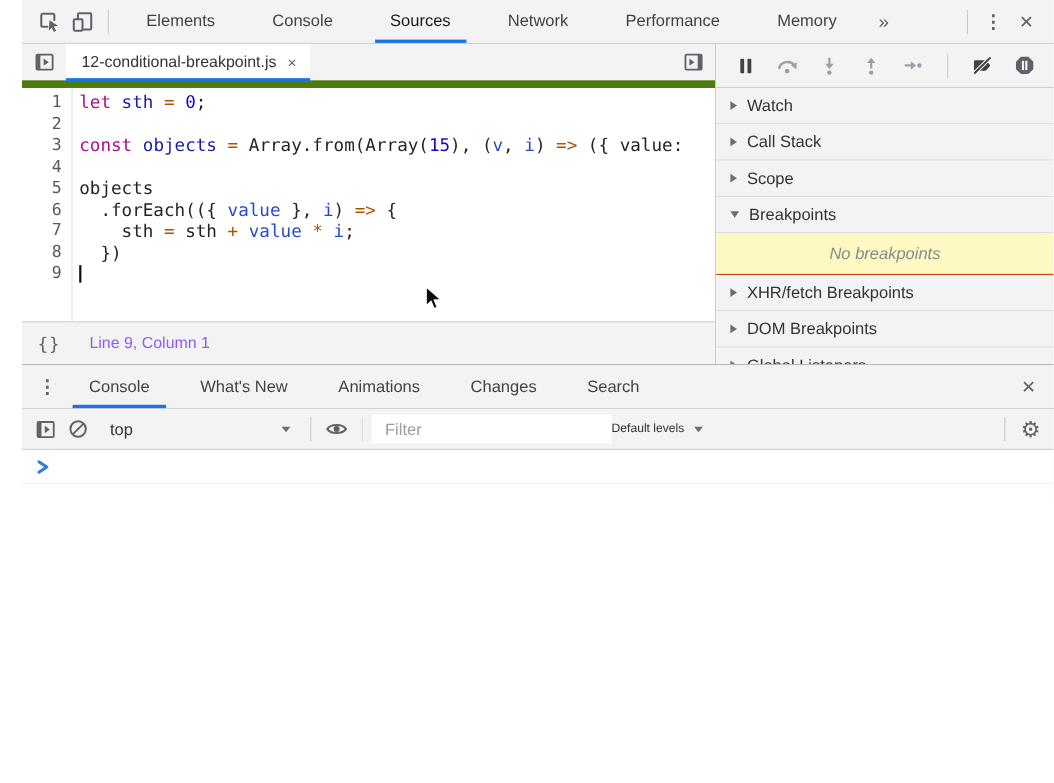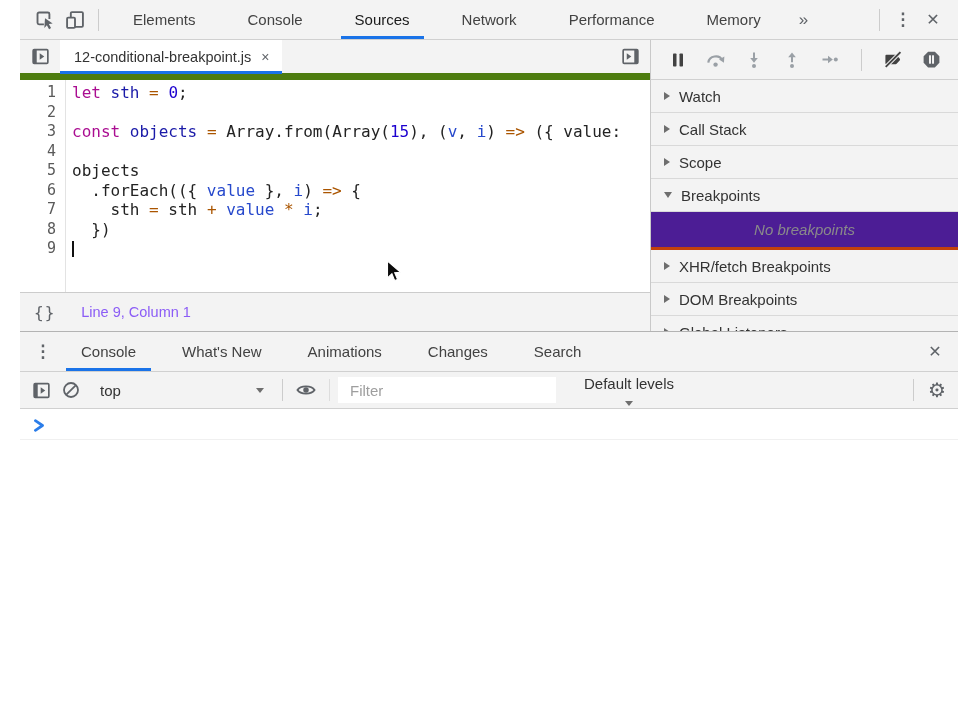--- a/index.html
+++ b/index.html
@@ -60,21 +60,21 @@
   .dbg-toolbar{ height:40px; background:#f3f3f3; border-bottom:1px solid #d0d0d0;
                 display:flex; align-items:center; padding:0 12px; justify-content:space-between; flex:0 0 auto; }
 
   
   .sections{ flex:1; overflow:hidden; }
   .section-header{ height:33px; background:#f3f3f3; border-bottom:1px solid #d9d9d9;
                    display:flex; align-items:center; padding-left:13px; font-size:15px; color:#333; }
   .tri{ width:0; height:0; margin-right:9px; flex:0 0 auto; }
   .tri.collapsed{ border-left:6px solid #6e6e6e; border-top:4.5px solid transparent; border-bottom:4.5px solid transparent; }
   .tri.expanded{ border-top:6px solid #6e6e6e; border-left:4.5px solid transparent; border-right:4.5px solid transparent; }
-  .section-body{ height:38px; background:#4c1d95; border-bottom:3px solid #c2410c;
+  .section-body{ height:38px; background:#fef9c3; border-bottom:1px solid #c2410c;
                  display:flex; align-items:center; justify-content:center;
                  font-style:italic; font-size:15px; color:#8a8a8a; }
 
   
   .drawer{ flex:1; border-top:1px solid #b3b3b3; display:flex; flex-direction:column; background:#fff; }
   .drawer-tabbar{ height:40px; background:#f3f3f3; border-bottom:1px solid #d0d0d0;
                   display:flex; align-items:stretch; padding:0 8px; flex:0 0 auto; }
   .drawer-tabbar .icon-btn, .drawer-tabbar .close-btn{ align-self:center; }
   .drawer-tab{ display:flex; align-items:center; padding:0 15px; margin:0 8px; font-size:15px;
                color:#424242; position:relative; white-space:nowrap; }
@@ -84,21 +84,21 @@
               font-size:16px; color:#5f6368; }
 
   .console-toolbar{ height:37px; background:#f3f3f3; border-bottom:1px solid #d0d0d0;
                     display:flex; align-items:center; padding:0 6px; flex:0 0 auto; }
   .ctx-select{ width:188px; display:flex; align-items:center; justify-content:space-between;
                padding:0 10px 0 14px; font-size:15px; color:#333;text-align:center; }
   .dd-arrow{ width:0; height:0; border-top:5px solid #6e6e6e; border-left:4px solid transparent; border-right:4px solid transparent; }
   .filter-input{ width:218px; height:26px; border:none; background:#fff; font-size:15px;
                  padding:0 12px; outline:none; font-family:"Liberation Sans",sans-serif; color:#333; }
   .filter-input::placeholder{ color:#9e9e9e; }
-  .levels{ display:flex; align-items:center; gap:9px; margin-left:28px; font-size:15px; color:#333;flex-direction:column; }
+  .levels{ display:flex; align-items:center; gap:9px; font-size:11px; color:#333; }
   .gear{ font-size:20px; color:#5f6368; }
 
   .console-prompt{ height:31px; border-bottom:1px solid #f0f0f0; display:flex;
                    align-items:flex-start; padding:9px 0 0 13px; flex:0 0 auto; }
   .console-rest{ flex:1; background:#fff; }
 
   .mouse-cursor{ position:absolute; left:386px; top:260px; z-index:20; pointer-events:none; }
 </style>
 </head>
 <body>

